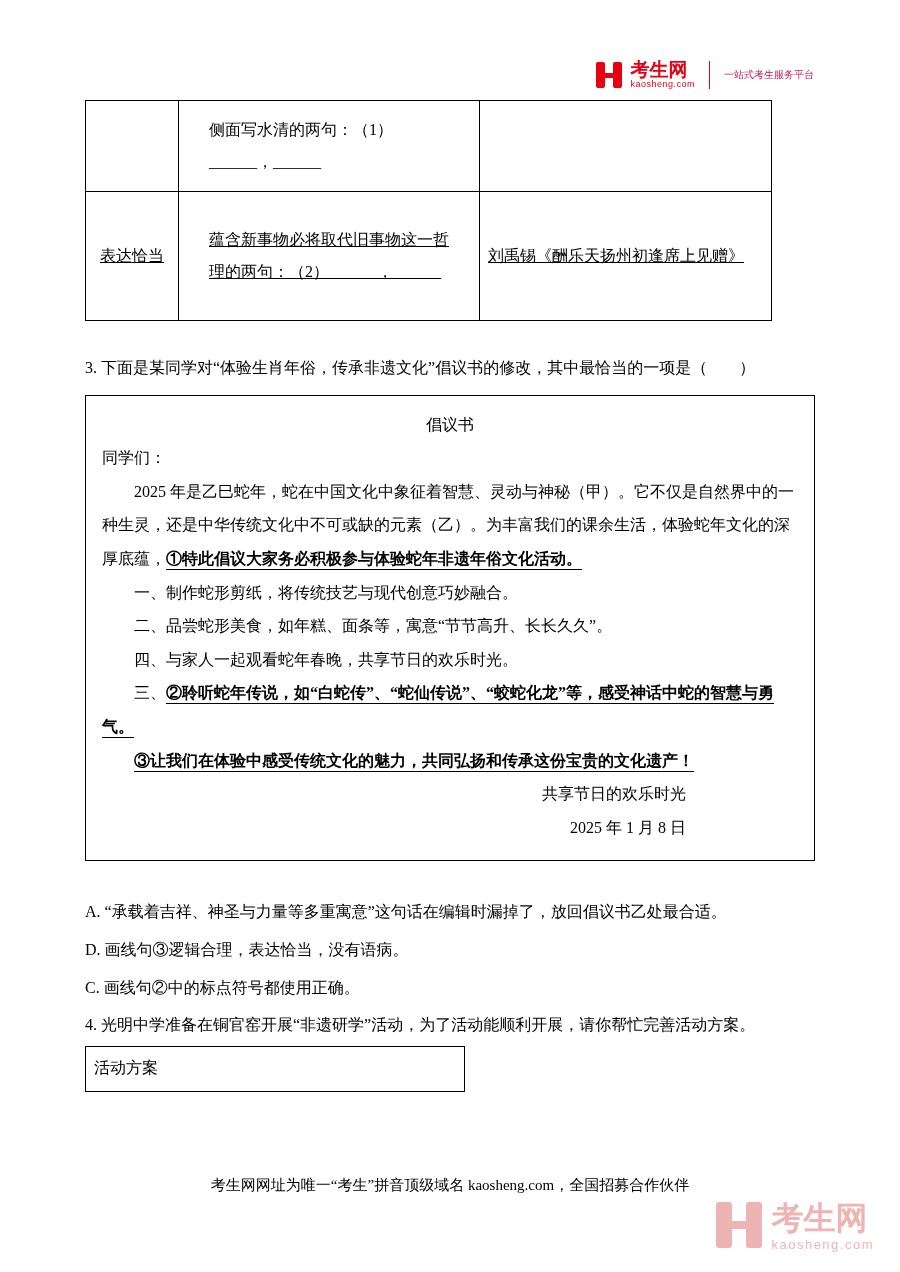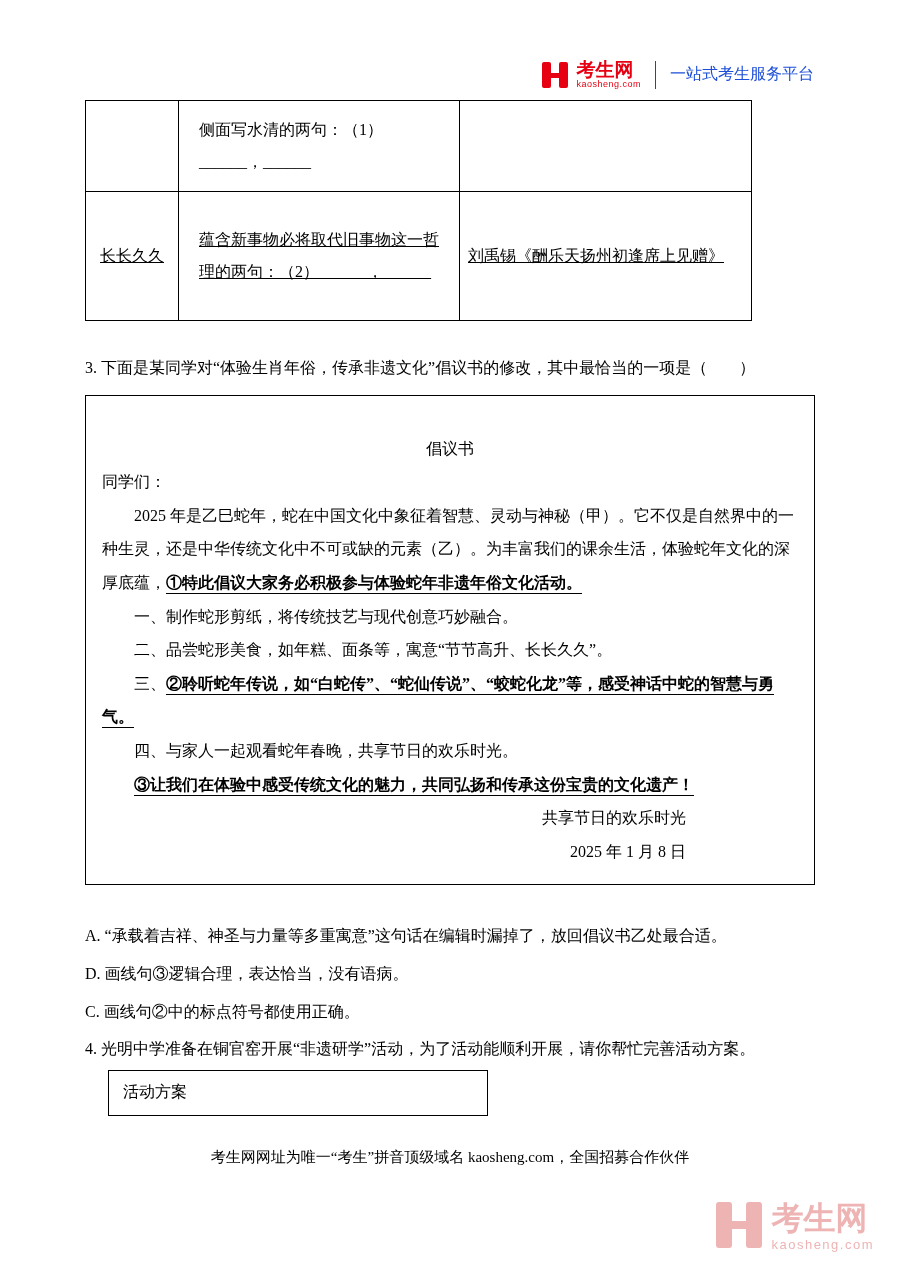--- a/index.html
+++ b/index.html
@@ -19,62 +19,61 @@
   }
   .logo-icon{position:relative;width:26px;height:26px;flex:0 0 auto;}
   .logo-icon i{position:absolute;background:#e60012;}
   .logo-icon .bl{left:0;top:0;bottom:0;width:9px;border-radius:2px;}
   .logo-icon .br{right:0;top:0;bottom:0;width:9px;border-radius:2px;}
   .logo-icon .bm{left:7px;right:7px;top:11px;height:5px;}
   .brand-text{display:flex;flex-direction:column;line-height:1.05;}
   .brand-name{color:#e60012;font-weight:bold;font-size:19px;}
   .brand-domain{color:#e60012;font-size:9px;letter-spacing:.5px;}
   .brand-divider{width:1px;height:28px;background:#e60012;margin:0 6px;}
-  .brand-slogan{color:#1d4ed8;font-size:16px;white-space:nowrap;}
+  .brand-slogan{color:#be185d;font-size:10px;white-space:nowrap;}
 
   
   .content{padding:100px 85px 0 85px;font-size:16px;}
   p{margin:0;}
 
   table.score-table{border-collapse:collapse;width:595px;table-layout:fixed;}
   table.score-table td{
     border:1px solid #000;line-height:2;vertical-align:middle;font-size:16px;
   }
   td.c1{width:80px;text-align:center;padding:6px 6px;}
-  td.c2{width:240px;padding:6px 20px;}
+  td.c2{width:240px;padding:6px 30px;}
   td.c3{width:275px;padding:6px 8px;}
   tr.r1 td{height:78px;}
   tr.r2 td{height:116px;text-decoration:underline;}
 
   .q-stem{margin:36px 0 16px;line-height:1.35;}
   .q4{margin:6px 0 10px;}
 
   .proposal-box{
     border:1px solid #000;
     padding:12px 16px 16px 16px;
     line-height:2.1;
   }
-  .proposal-title{text-align:center;margin-top:24px;}
+  .proposal-title{text-align:center;}
   .indent{text-indent:2em;}
   .u{font-weight:bold;text-decoration:underline;text-underline-offset:5px;text-decoration-thickness:1px;margin-top:6px;}
   .sign{text-align:right;padding-right:112px;}
 
   .options{margin-top:40px;}
   .options p{margin:0 0 16px;line-height:1.35;}
 
   .plan-box{
     border:1px solid #000;width:380px;height:46px;
     display:flex;align-items:center;
-    padding-left:14px;box-sizing:border-box;
+    padding-left:8px;box-sizing:border-box;
     margin-top:8px;
-    margin-left:23px;
   }
 
   .footer-line{
-    position:absolute;left:0;right:0;top:1148px;
+    position:absolute;left:0;right:0;top:1176px;
     text-align:center;font-size:15px;
   }
 
   
   .watermark{
     position:absolute;right:26px;top:1202px;
     display:flex;align-items:flex-start;gap:9px;
     font-family:"Liberation Sans","DejaVu Sans",sans-serif;
   }
   .wm-icon{position:relative;width:46px;height:46px;flex:0 0 auto;}
@@ -108,37 +107,37 @@
   <div class="content">
 
     <table class="score-table">
       <tbody>
           <tr class="r1">
         <td class="c1"></td>
         <td class="c2">侧面写水清的两句：（1）______，______</td>
         <td class="c3"></td>
       </tr>
       <tr class="r2">
-        <td class="c1">长长久久</td>
+        <td class="c1">表达恰当</td>
         <td class="c2">蕴含新事物必将取代旧事物这一哲理的两句：（2）______，______</td>
         <td class="c3">刘禹锡《酬乐天扬州初逢席上见赠》</td>
       </tr>
     </tbody>
       </table>
 
     <p class="q-stem">3. 下面是某同学对“体验生肖年俗，传承非遗文化”倡议书的修改，其中最恰当的一项是（　　）</p>
 
     <div class="proposal-box">
       <p class="proposal-title">倡议书</p>
       <p>同学们：</p>
       <p class="indent"><span>2025 年是乙巳蛇年，蛇在中国文化中象征着智慧、灵动与神秘（甲）。它不仅是自然界中的一种生灵，还是中华传统文化中不可或缺的元素（乙）。为丰富我们的课余生活，体验蛇年文化的深厚底蕴，</span><span class="u">①特此倡议大家务必积极参与体验蛇年非遗年俗文化活动。</span></p>
       <p class="indent">一、制作蛇形剪纸，将传统技艺与现代创意巧妙融合。</p>
       <p class="indent">二、品尝蛇形美食，如年糕、面条等，寓意“节节高升、长长久久”。</p>
+      <p class="indent">四、与家人一起观看蛇年春晚，共享节日的欢乐时光。</p>
       <p class="indent"><span>三、</span><span class="u">②聆听蛇年传说，如“白蛇传”、“蛇仙传说”、“蛟蛇化龙”等，感受神话中蛇的智慧与勇气。</span></p>
-      <p class="indent">四、与家人一起观看蛇年春晚，共享节日的欢乐时光。</p>
       <p class="indent"><span class="u">③让我们在体验中感受传统文化的魅力，共同弘扬和传承这份宝贵的文化遗产！</span></p>
       <p class="sign">共享节日的欢乐时光</p>
       <p class="sign">2025 年 1 月 8 日</p>
     </div>
 
     <div class="options">
       <p>A. “承载着吉祥、神圣与力量等多重寓意”这句话在编辑时漏掉了，放回倡议书乙处最合适。</p>
       <p>D. 画线句③逻辑合理，表达恰当，没有语病。</p>
       <p>C. 画线句②中的标点符号都使用正确。</p>
     </div>

